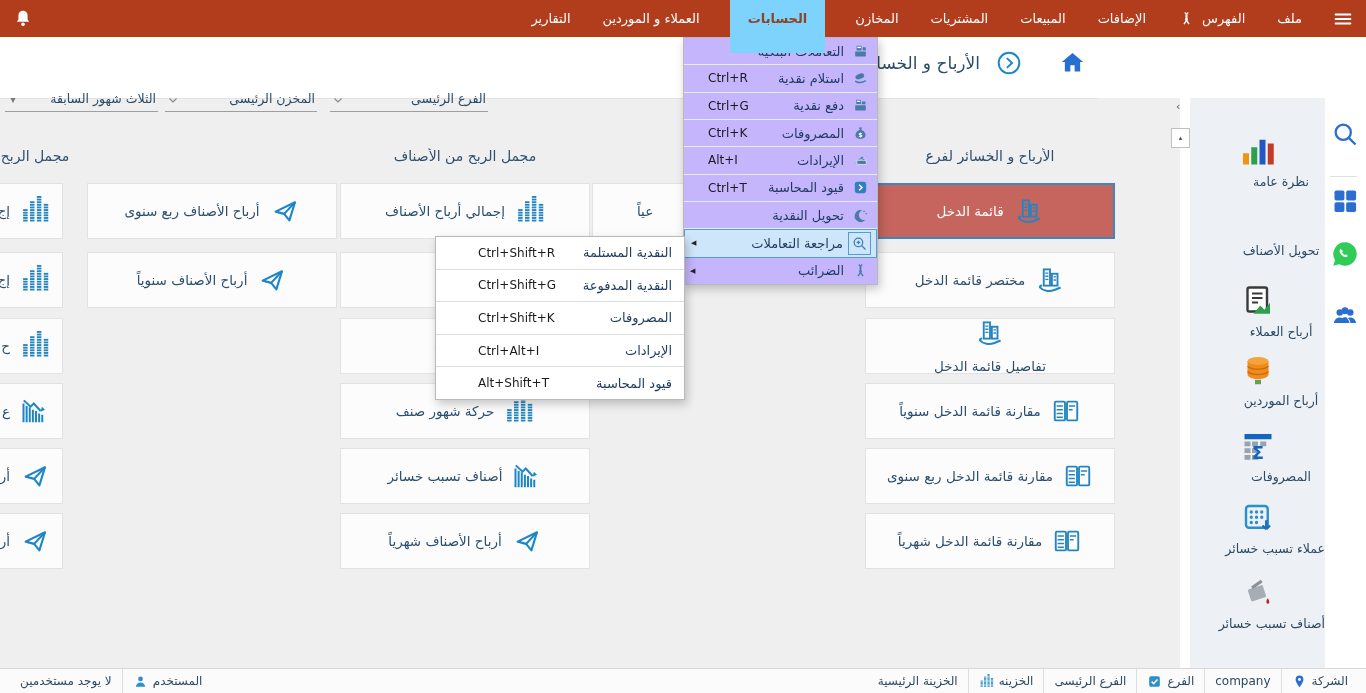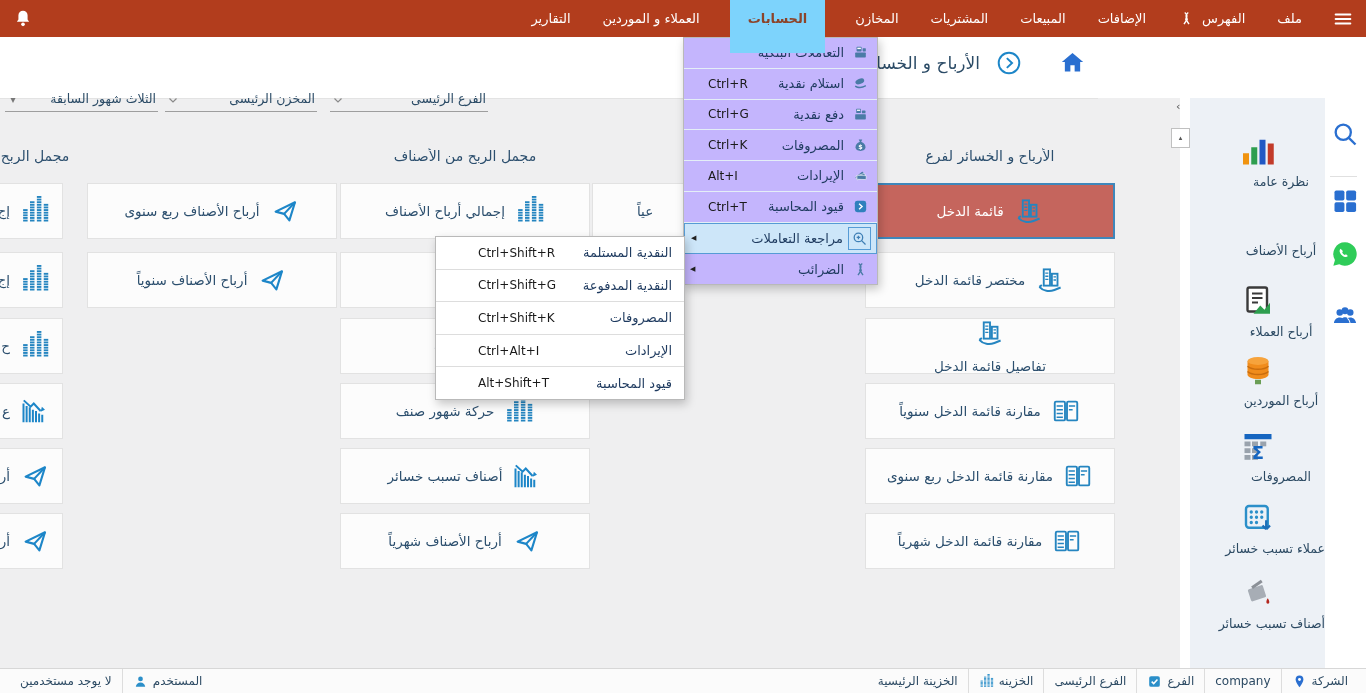--- a/index.html
+++ b/index.html
@@ -570,20 +570,32 @@
       </div>
       <div class="m-item">
         <span class="icn mi-ic" style="width: 17px; height: 17px;">
           <svg viewBox="0 0 24 24">
             <rect x="4" y="4" width="16" height="16" rx="3.5" fill="#2f80bd"></rect>
             <path d="M10 8.2l4.2 3.8-4.2 3.8" fill="none" stroke="#fff" stroke-width="2"></path>
           </svg>
         </span>
         <span>قيود المحاسبة</span>
         <span class="m-short">Ctrl+T</span>
+        <span class="m-arrow"></span>
+      </div>
+      <div class="m-item">
+        <span class="icn mi-ic" style="width: 17px; height: 17px;">
+          <svg viewBox="0 0 24 24" fill="#4a7ba6">
+            <path d="M14.5 4.5A8.5 8.5 0 1 0 19 18 7 7 0 0 1 14.5 4.5z"></path>
+            <circle cx="17" cy="6" r="1.1"></circle>
+            <circle cx="20" cy="9.5" r="1.1"></circle>
+          </svg>
+        </span>
+        <span>تحويل النقدية</span>
+        <span class="m-short"></span>
         <span class="m-arrow"></span>
       </div>
       <div class="m-item hl">
         <span class="icn mi-ic" style="width: 17px; height: 17px;">
           <svg viewBox="0 0 24 24" fill="none" stroke="#3f7fb5" stroke-width="1.8">
             <circle cx="10.5" cy="10.5" r="6"></circle>
             <path d="M15 15l5.5 5.5"></path>
             <path d="M8 10.5h5M10.5 8v5"></path>
           </svg>
         </span>
@@ -717,21 +729,21 @@
 
 <div class="sb-item" style="top: 133px;"><span class="icn sb-ic" style="width: 36px; height: 36px;">
         <svg viewBox="0 0 24 24">
           <rect x="2" y="13.5" width="4" height="7.5" fill="#f0930f"></rect>
           <rect x="7.5" y="9.5" width="4" height="11.5" fill="#2e9e4f"></rect>
           <rect x="13" y="4.5" width="4" height="16.5" fill="#2158c4"></rect>
           <rect x="18.5" y="7" width="4" height="14" fill="#c23b2a"></rect>
         </svg>
       </span><div class="sb-label">نظرة عامة</div></div>
     <div class="sb-item" style="top: 243px;">
-      <div class="sb-label">أرباح الأصناف</div>
+      <div class="sb-label">تحويل الأصناف</div>
     </div>
     <div class="sb-item" style="top: 352px;"><span class="icn sb-ic" style="width: 36px; height: 36px;">
         <svg viewBox="0 0 24 24">
           <path d="M5 6v9c0 1.7 3.1 3 7 3s7-1.3 7-3V6" fill="#f08c1c"></path>
           <ellipse cx="12" cy="6" rx="7" ry="2.6" fill="#f6a33c"></ellipse>
           <path d="M5 9.5c1.5 1.3 4 2 7 2s5.5-.7 7-2M5 13c1.5 1.3 4 2 7 2s5.5-.7 7-2" stroke="#c96d0e" fill="none"></path>
           <rect x="10" y="18.5" width="4" height="3" fill="#6a9e55"></rect>
         </svg>
       </span><div class="sb-label">أرباح الموردين</div></div>
     <div class="sb-item" style="top: 283px;"><span class="icn sb-ic" style="width: 36px; height: 36px;">

